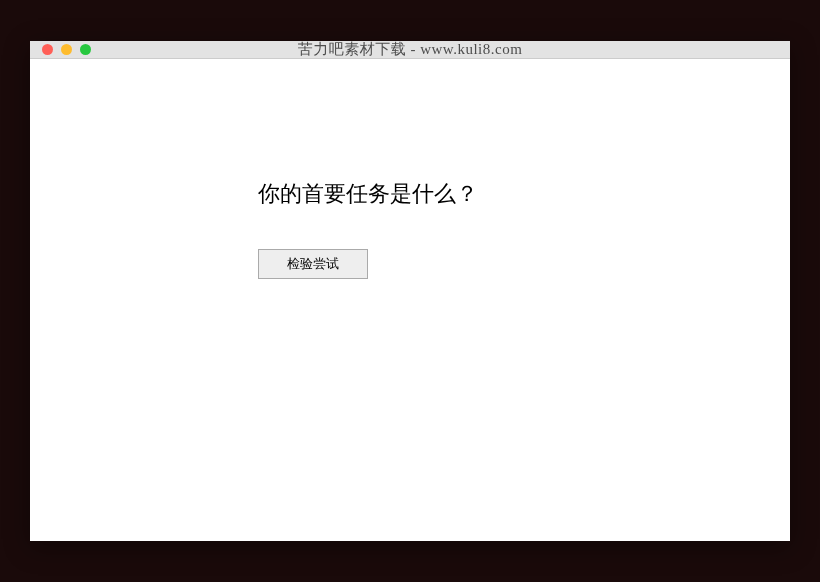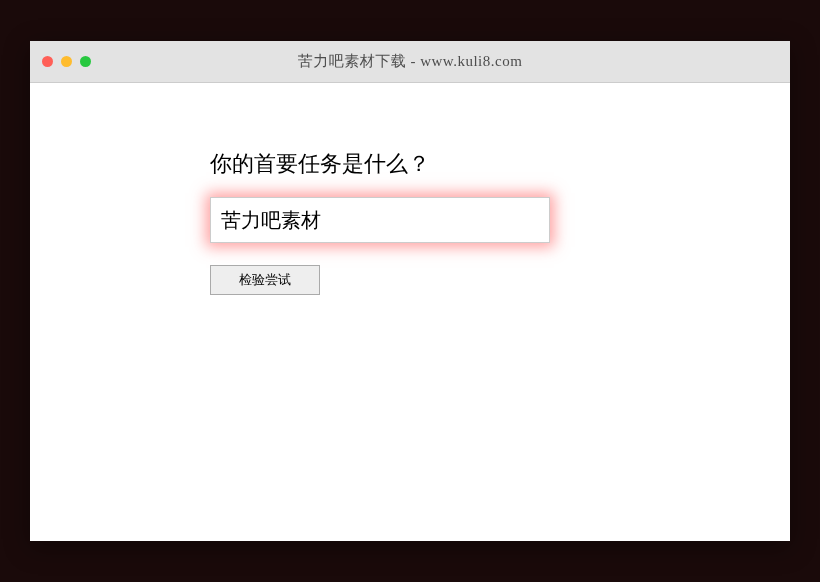--- a/index.html
+++ b/index.html
@@ -17,21 +17,21 @@
       align-items: center;
       justify-content: center;
     }
     .window {
       width: 760px;
       height: 500px;
       background: #ffffff;
       box-shadow: 0 6px 24px rgba(0,0,0,0.4);
     }
     .titlebar {
-      height: 42px;
+      height: 18px;
       background: #e3e3e3;
       border-bottom: 1px solid #cccccc;
       display: flex;
       align-items: center;
       padding: 0 12px;
       position: relative;
     }
     .traffic-lights {
       display: flex;
       gap: 8px;
@@ -50,21 +50,22 @@
       left: 0;
       right: 0;
       text-align: center;
       font-size: 15px;
       color: #4d4d4d;
       font-family: "SimSun", "宋体", serif;
       letter-spacing: 0.5px;
       pointer-events: none;
     }
     .content {
-      padding: 66px 0 0 180px;
+      padding: 120px 0 0 180px;
+      margin-left: 48px;
     }
     .question {
       font-size: 22px;
       color: #000000;
       margin-bottom: 18px;
       font-weight: normal;
     }
     .input-field {
       width: 340px;
       height: 46px;
@@ -97,16 +98,15 @@
   <div class="titlebar">
     <div class="traffic-lights">
       <div class="tl tl-red"></div>
       <div class="tl tl-yellow"></div>
       <div class="tl tl-green"></div>
     </div>
     <div class="title">苦力吧素材下载 - www.kuli8.com</div>
   </div>
   <div class="content">
     <div class="question">你的首要任务是什么？</div>
-    <input type="text" class="input-field" value="苦力吧素材" style="">
     <button class="check-btn">检验尝试</button>
   </div>
 </div>
 
 </body></html>

